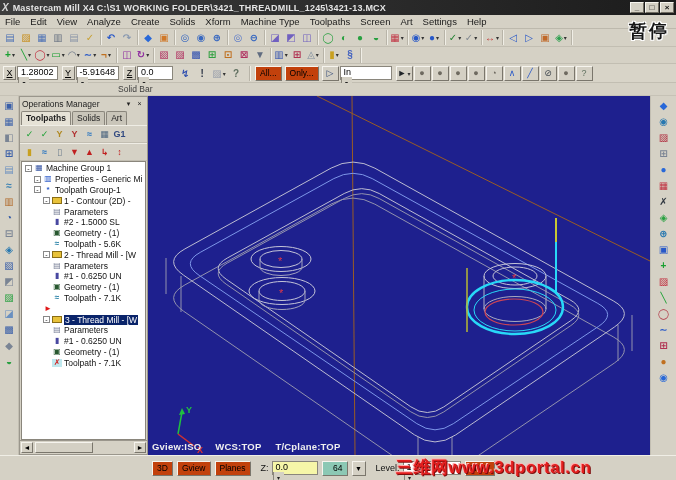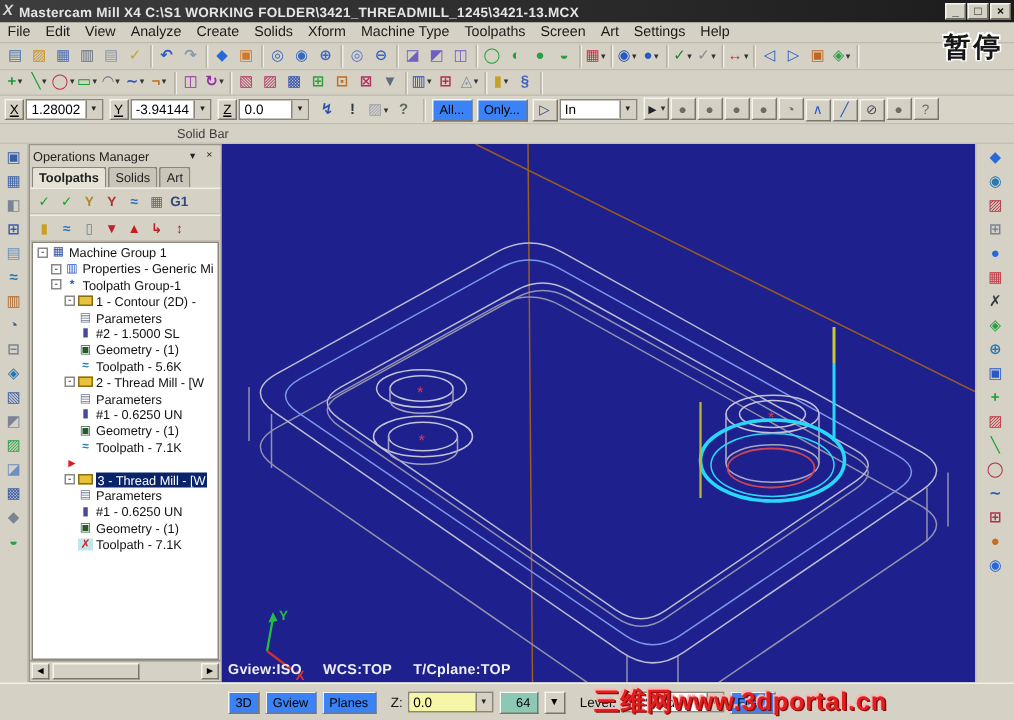--- a/index.html
+++ b/index.html
@@ -36,25 +36,25 @@
   .caret { font-size:6px; color:#333; margin-left:1px; }
 
   
   .ribbon { position:absolute; left:0; top:64px; width:676px; height:19px;
     background:#d8d4c8; border-bottom:1px solid #c2beb2; display:flex; align-items:center;
     font-size:9px; padding-left:3px; }
   .axis-btn { width:13px; height:14px; background:#d4d0c4; border:1px solid;
     border-color:#f6f4ee #7a766c #7a766c #f6f4ee; text-align:center; line-height:13px;
     font-size:9px; text-decoration:underline; margin-right:1px; }
   .combo { display:flex; height:14px; border:1px solid #8a867c; background:#fff;
-    align-items:center; margin-right:4px; }
+    align-items:flex-start; margin-right:4px;flex-direction:column; }
   .combo .val { padding:0 3px; font-size:9px; min-width:34px; }
   .combo .dd { width:11px; height:12px; background:#d4d0c4; border-left:1px solid #8a867c;
     font-size:6px; text-align:center; line-height:12px; color:#222; }
-  .push-btn { height:15px; background:#3b82f6; border:1px solid;
+  .push-btn { height:15px; background:#c2410c; border:1px solid;
     border-color:#f6f4ee #7a766c #7a766c #f6f4ee; font-size:8.5px; padding:0 4px;
     line-height:13px; margin-right:3px; }
   .rib-ico { display:inline-flex; align-items:center; justify-content:center;
     width:16px; height:15px; font-size:10px; font-weight:bold; margin-right:1px; }
   .sel-btn { width:17px; height:15px; background:#d4d0c4; border:1px solid;
     border-color:#f6f4ee #7a766c #7a766c #f6f4ee; display:inline-flex; align-items:center;
     justify-content:center; font-size:9px; margin-right:1px; }
   .vsep { width:2px; height:15px; border-left:1px solid #b8b4a8; border-right:1px solid #f0eee6; margin:0 4px; }
 
   .ribbon-label { position:absolute; left:0; top:83px; width:676px; height:13px;
@@ -382,21 +382,21 @@
     </div>
 
   <div class="ribbon">
     <span class="axis-btn">X</span>
     <span class="combo">
       <span class="val">1.28002</span>
       <span class="dd">▾</span>
     </span>
     <span class="axis-btn">Y</span>
     <span class="combo">
-      <span class="val">-3.94144</span>
+      <span class="val">-5.91648</span>
       <span class="dd">▾</span>
     </span>
     <span class="axis-btn">Z</span>
     <span class="combo">
       <span class="val">0.0</span>
       <span class="dd">▾</span>
     </span>
     <span id="ribbon-icons"><span class="rib-ico">
           <span class="gl" style="color: rgb(48, 80, 176);">↯</span>
         </span><span class="rib-ico">

